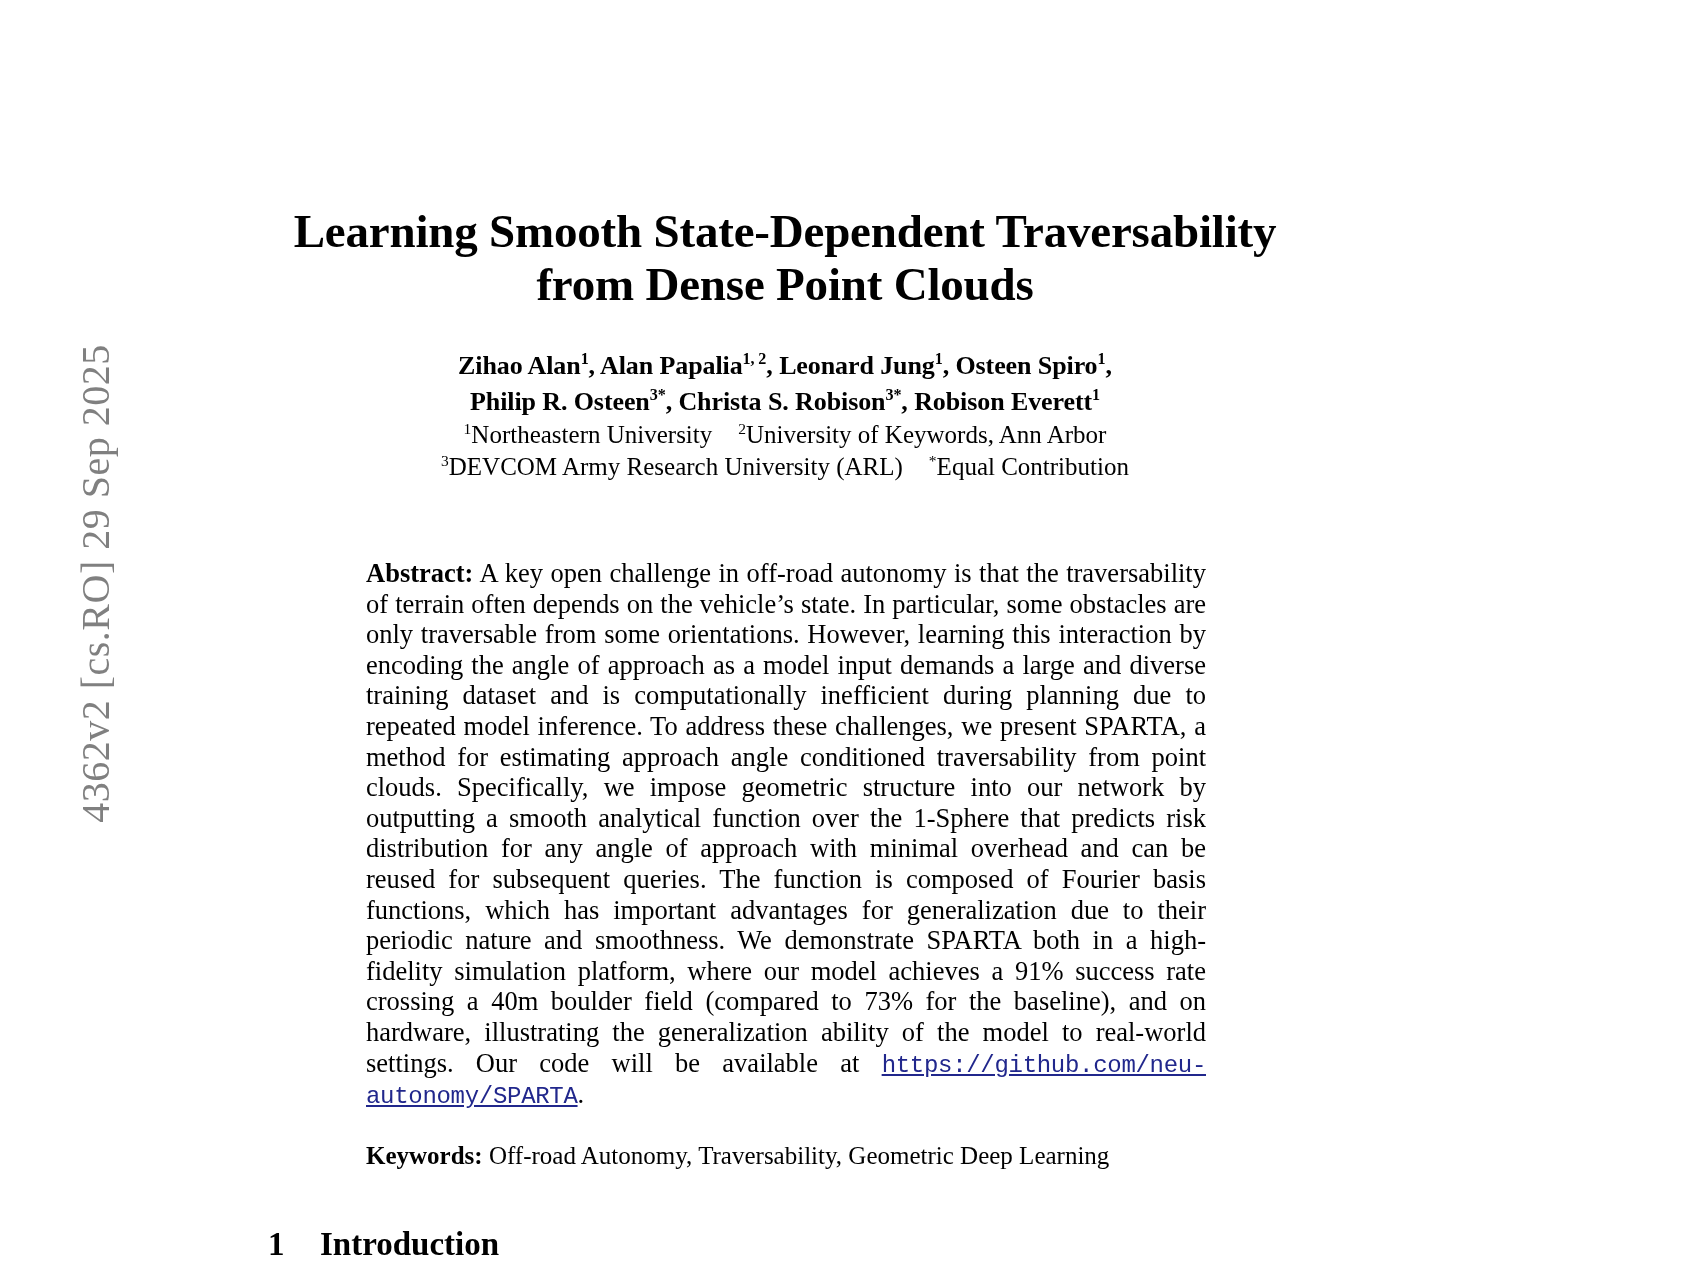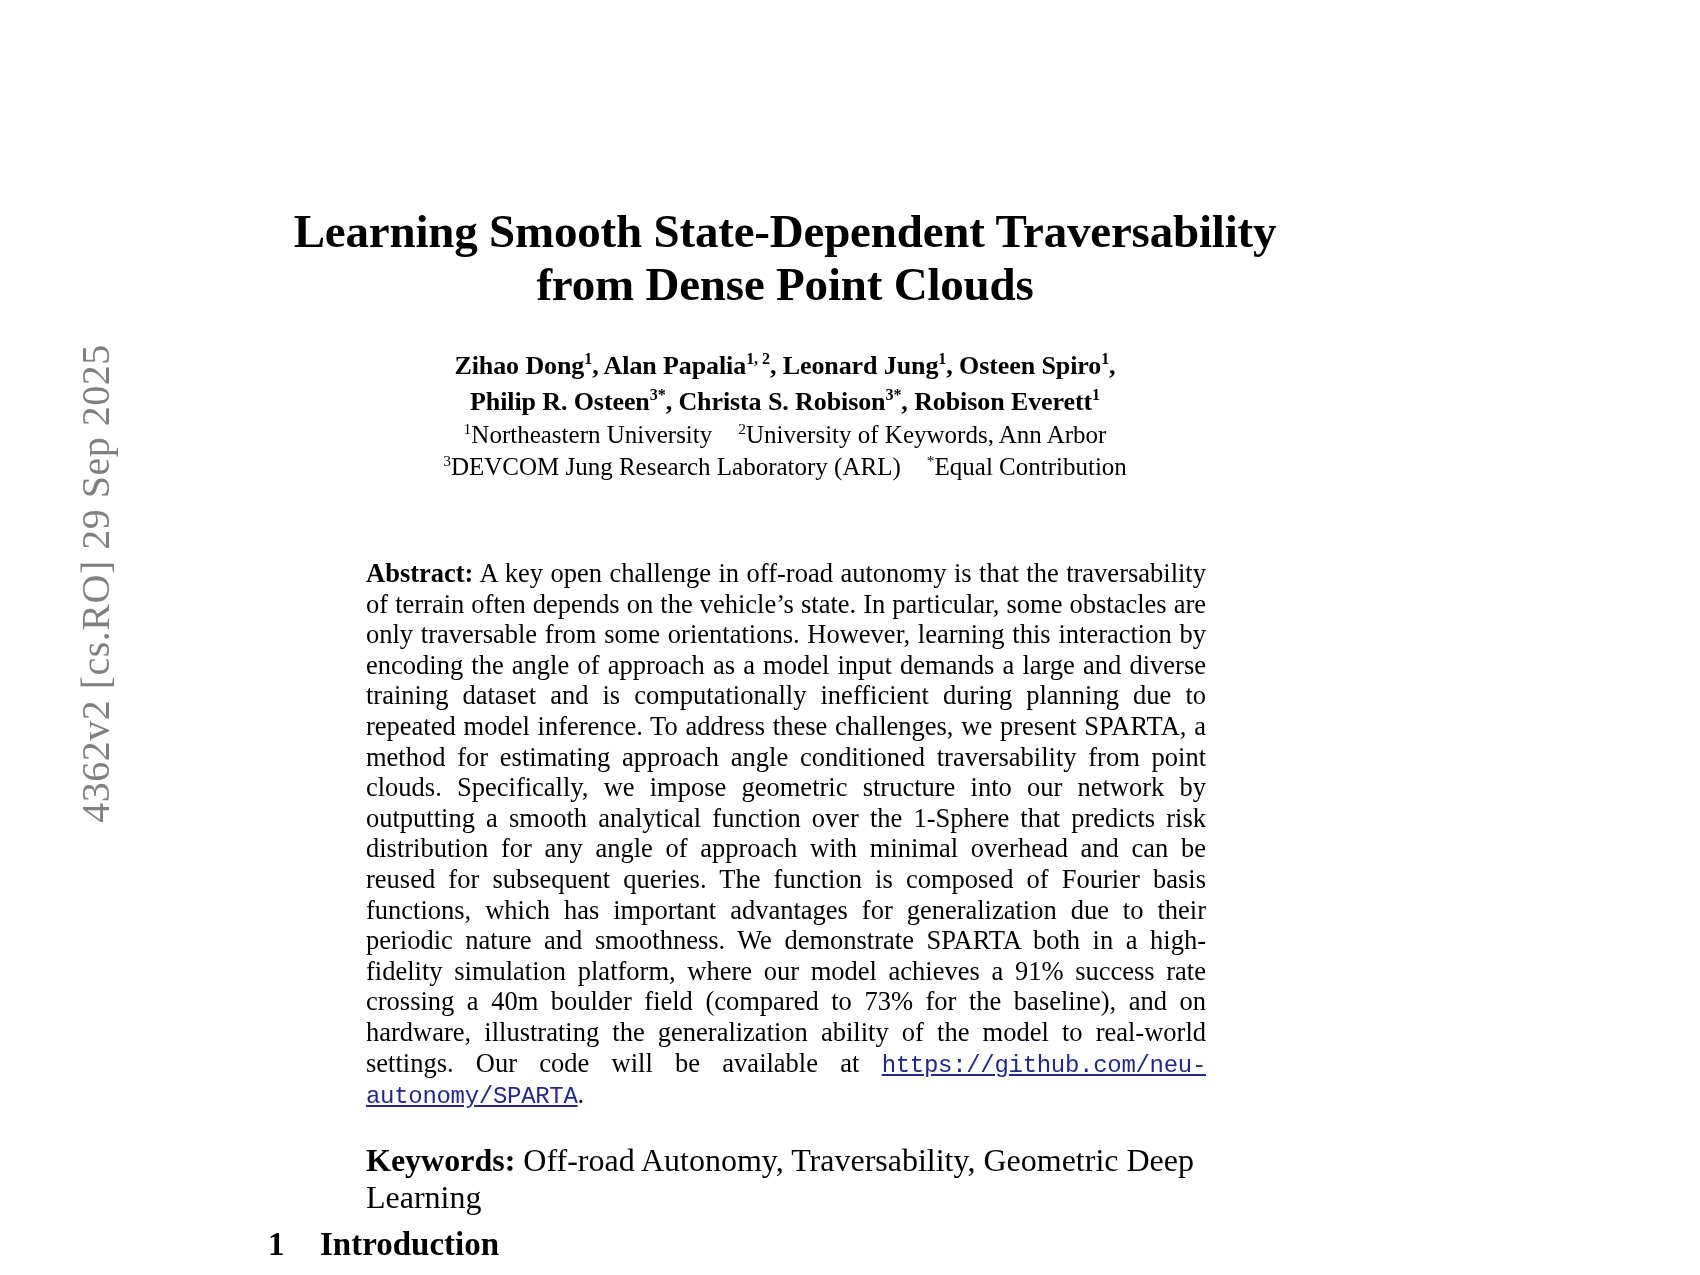--- a/index.html
+++ b/index.html
@@ -107,21 +107,21 @@
     letter-spacing: -0.3px;
   }
 
   #keywords-block {
     position: absolute;
     left: 366px;
     top: 1142px;
     width: 840px;
   }
   #keywords-para {
-    font-size: 32px;
+    font-size: 25px;
     line-height: 1.15;
     margin: 0;
   }
 
   
   #section-1 {
     position: absolute;
     left: 268px;
     top: 1226px;
     width: 940px;
@@ -145,30 +145,30 @@
 
   <div id="title-block">
     <h1 id="paper-title">
       <span>Learning Smooth State-Dependent Traversability</span><br>
       <span>from Dense Point Clouds</span>
     </h1>
   </div>
 
   <div id="author-block">
     <div class="author-line">
-      <span><span>Zihao Dong</span><sup>1</sup><span>, </span></span><span><span>Alan Papalia</span><sup>1, 2</sup><span>, </span></span><span><span>Leonard Jung</span><sup>1</sup><span>, </span></span><span><span>Osteen Spiro</span><sup>1</sup><span>,</span></span>
+      <span><span>Zihao Alan</span><sup>1</sup><span>, </span></span><span><span>Alan Papalia</span><sup>1, 2</sup><span>, </span></span><span><span>Leonard Jung</span><sup>1</sup><span>, </span></span><span><span>Osteen Spiro</span><sup>1</sup><span>,</span></span>
     </div>
     <div class="author-line">
       <span><span>Philip R. Osteen</span><sup>3*</sup><span>, </span></span><span><span>Christa S. Robison</span><sup>3*</sup><span>, </span></span><span><span>Robison Everett</span><sup>1</sup></span>
     </div>
     <div class="affil-line">
       <span><sup>1</sup><span>Northeastern University</span></span><span class="affil-gap"></span><span><sup>2</sup><span>University of Keywords, Ann Arbor</span></span>
     </div>
     <div class="affil-line">
-      <span><sup>3</sup><span>DEVCOM Jung Research Laboratory (ARL)</span></span><span class="affil-gap"></span><span><sup>*</sup><span>Equal Contribution</span></span>
+      <span><sup>3</sup><span>DEVCOM Army Research University (ARL)</span></span><span class="affil-gap"></span><span><sup>*</sup><span>Equal Contribution</span></span>
     </div>
   </div>
 
   <div id="abstract-block">
     <p id="abstract-para"><span class="lead-label">Abstract:</span> <span>A key open challenge in off-road autonomy is that the traversability of terrain often depends on the vehicle’s state. In particular, some obstacles are only traversable from some orientations. However, learning this interaction by encoding the angle of approach as a model input demands a large and diverse training dataset and is computationally inefficient during planning due to repeated model inference. To address these challenges, we present SPARTA, a method for estimating approach angle conditioned traversability from point clouds. Specifically, we impose geometric structure into our network by outputting a smooth analytical function over the 1-Sphere that predicts risk distribution for any angle of approach with minimal overhead and can be reused for subsequent queries. The function is composed of Fourier basis functions, which has important advantages for generalization due to their periodic nature and smoothness. We demonstrate SPARTA both in a high-fidelity simulation platform, where our model achieves a 91% success rate crossing a 40m boulder field (compared to 73% for the baseline), and on hardware, illustrating the generalization ability of the model to real-world settings. Our code will be available at </span><a class="url-mono" href="#">https://github.com/neu-autonomy/SPARTA</a><span>.</span></p>
   </div>
 
   <div id="keywords-block">
     <p id="keywords-para"><span class="lead-label">Keywords:</span> <span>Off-road Autonomy, Traversability, Geometric Deep Learning</span></p>
   </div>

